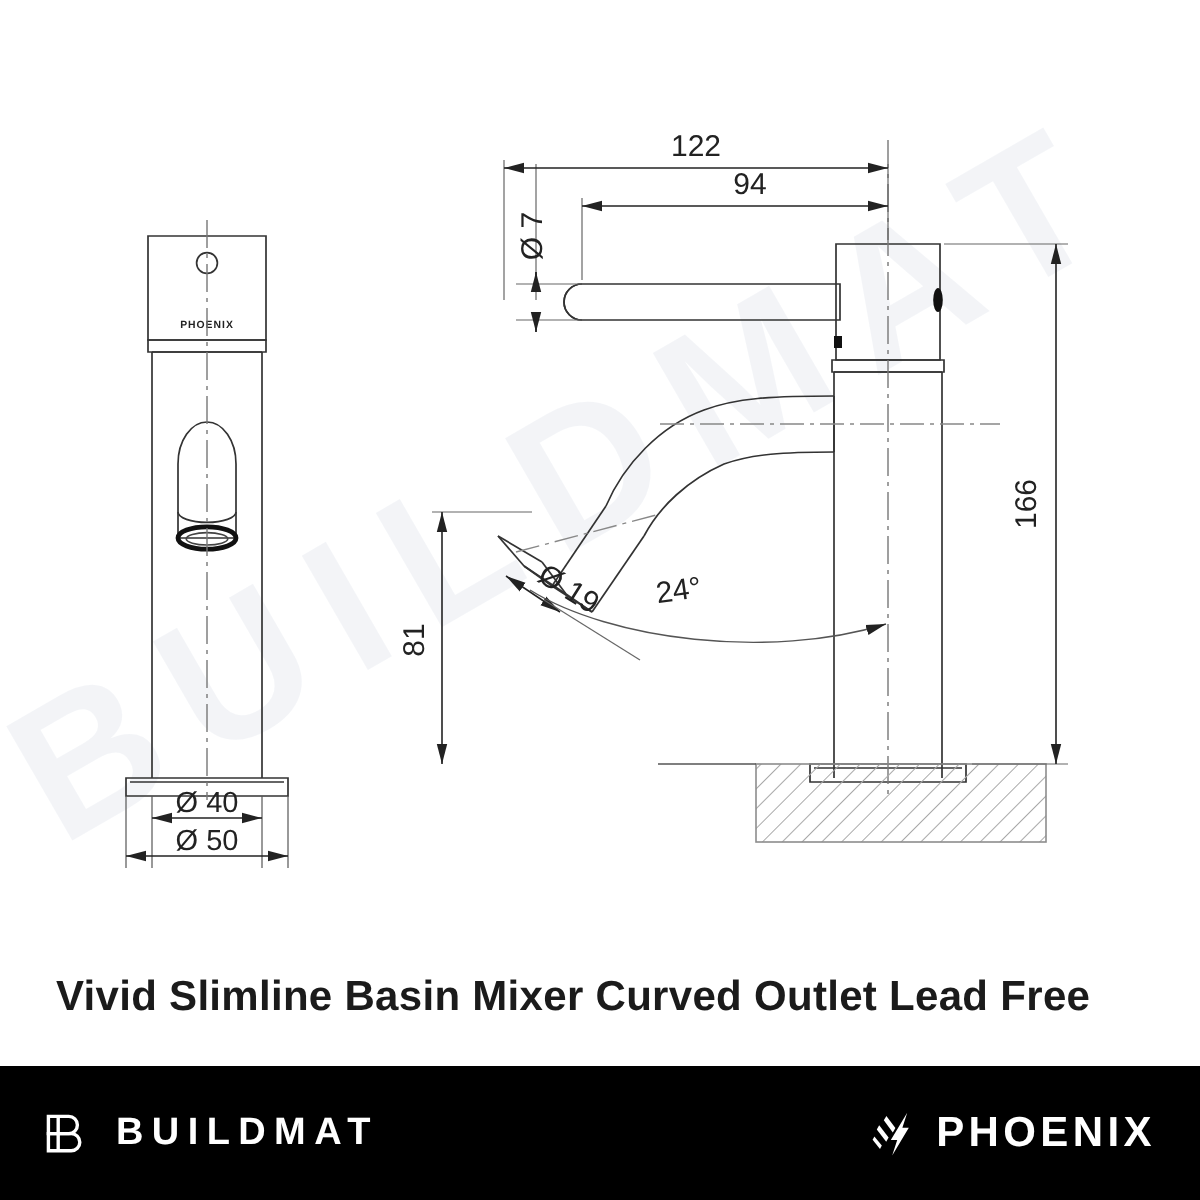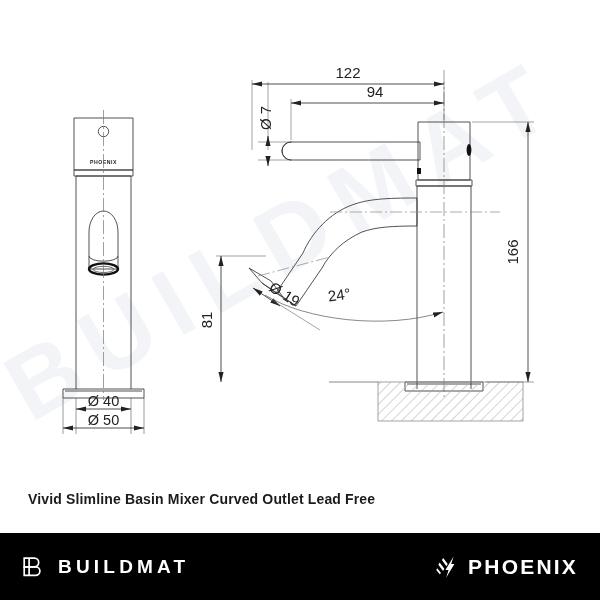--- a/index.html
+++ b/index.html
@@ -34,21 +34,21 @@
     position:absolute;
     left:0;top:465px;
     width:600px;height:68px;
     background:#ffffff;
     display:flex;
     align-items:center;
   }
   #product-title{
     margin-left:28px;
     font-family:"Liberation Sans", sans-serif;
-    font-size:14px;
+    font-size:21px;
     font-weight:bold;
     color:#1b1b1b;
     letter-spacing:0.15px;
     white-space:nowrap;
   }
   
   #footer-bar{
     position:absolute;
     left:0;top:533px;
     width:600px;height:67px;

